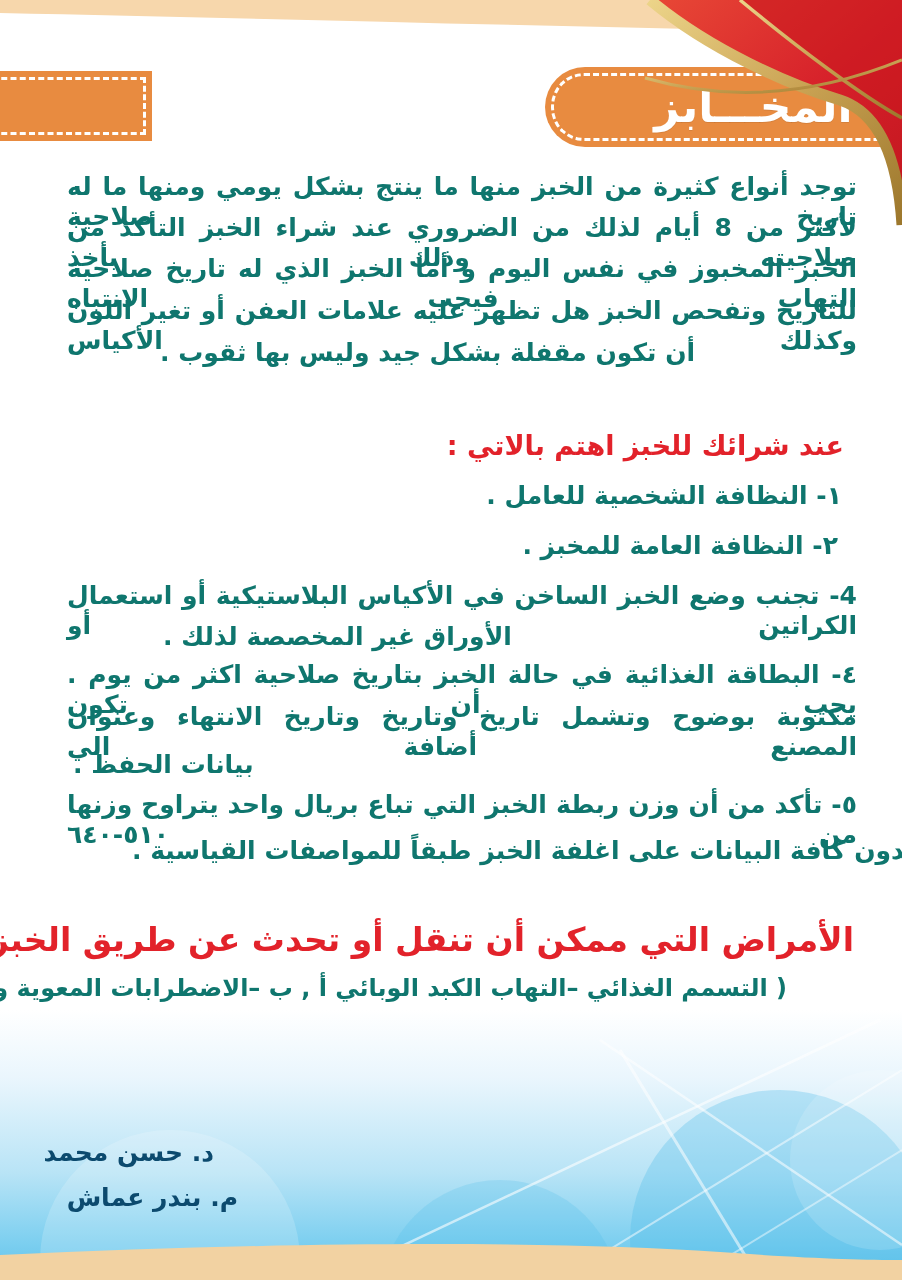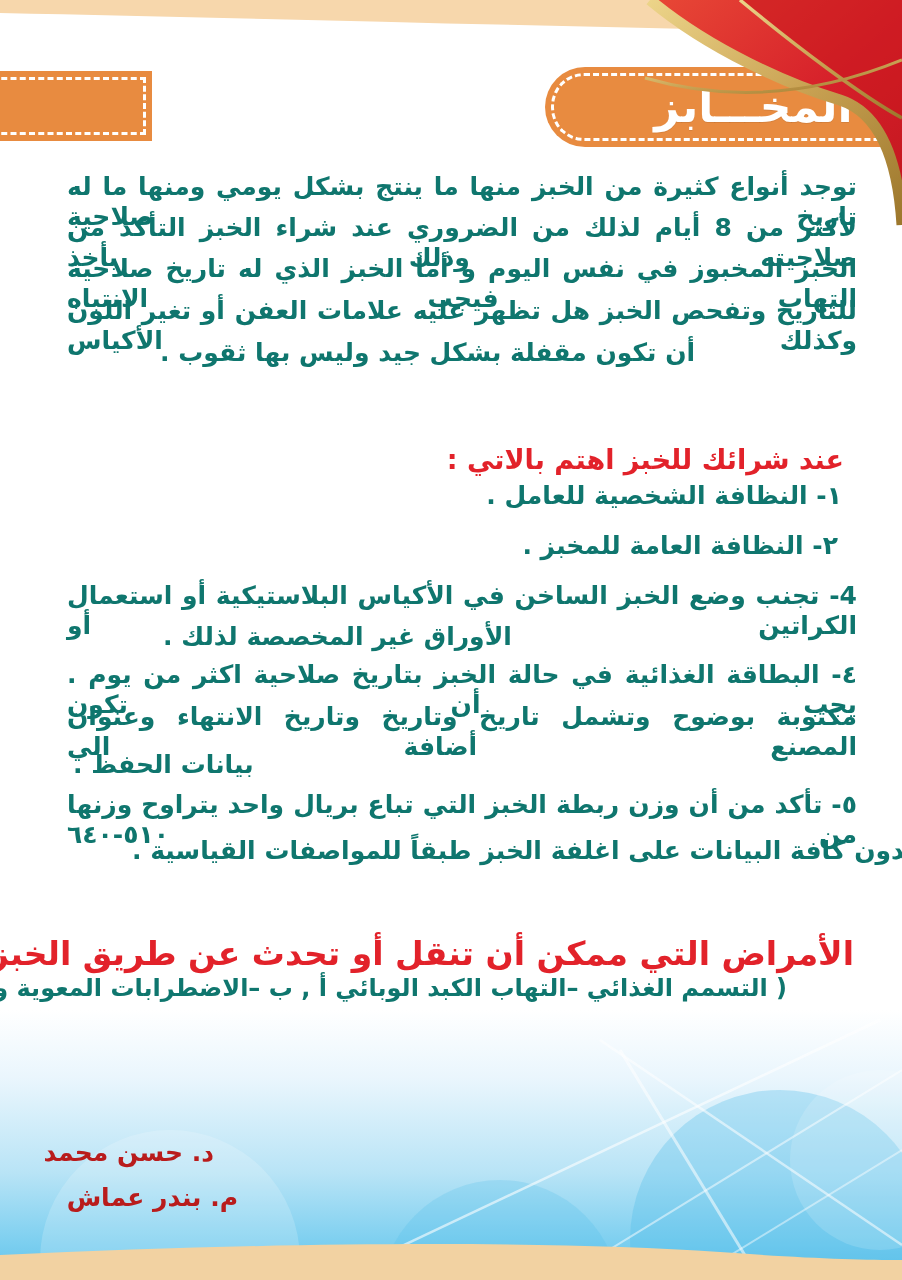--- a/index.html
+++ b/index.html
@@ -37,25 +37,25 @@
   #ribbon{left:540px;top:0;width:362px;height:260px;z-index:3;pointer-events:none;}
   
   .tline{
     position:absolute;direction:rtl;color:#0f766e;font-weight:bold;
     font-size:25px;line-height:1.2;white-space:nowrap;z-index:2;
   }
   .jline{
     white-space:normal;text-align:justify;text-align-last:justify;
     left:67px;right:45px;
   }
-  .red{color:#e2222a;margin-top:14px;}
+  .red{color:#e2222a;}
   
   #bottom-decor{left:0;top:1010px;width:902px;height:270px;z-index:0;}
   .sig{
-    position:absolute;direction:rtl;color:#b91c1c;font-weight:bold;
+    position:absolute;direction:rtl;color:#0c4a6e;font-weight:bold;
     font-size:25px;white-space:nowrap;z-index:2;
   }
 </style>
 </head>
 <body>
 
 <svg id="top-band" class="abs" viewBox="0 0 902 40">
   <path d="M0,0 L902,0 L902,33 C640,29 300,19 0,13 Z" fill="#f7d7ac"></path>
 </svg>
 

